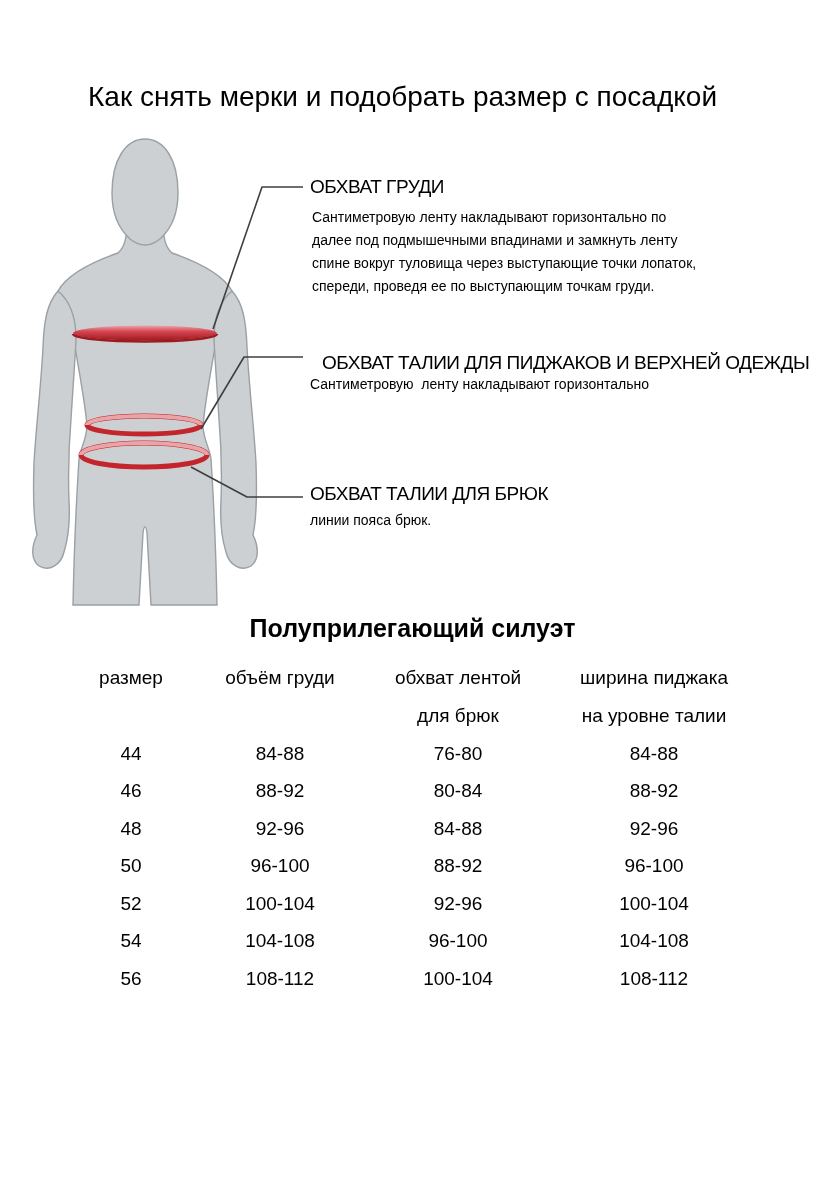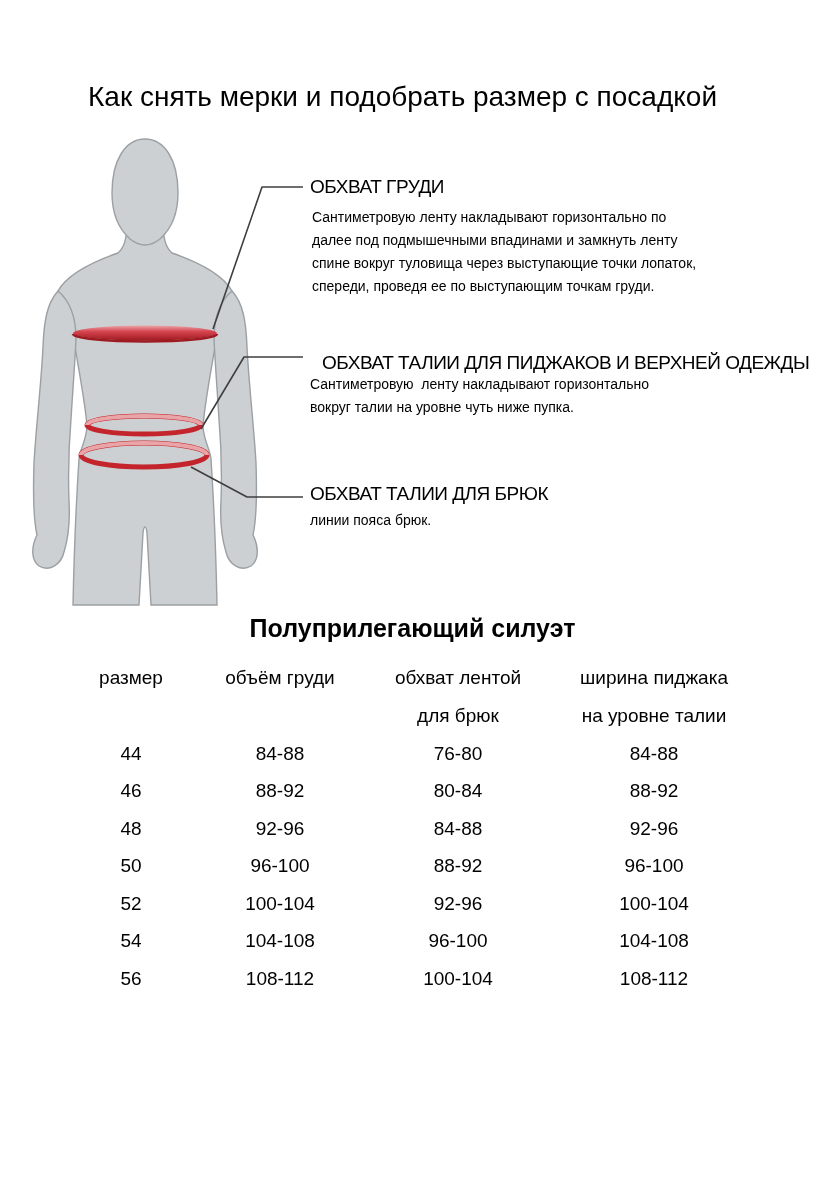--- a/index.html
+++ b/index.html
@@ -125,21 +125,20 @@
 <div class="abs sec-body" id="sec1-b">
   <div class="bline">Сантиметровую ленту накладывают горизонтально по</div>
   <div class="bline">далее под подмышечными впадинами и замкнуть ленту</div>
   <div class="bline">спине вокруг туловища через выступающие точки лопаток,</div>
   <div class="bline">спереди, проведя ее по выступающим точкам груди.</div>
 </div>
 
 <div class="abs sec-heading" id="sec2-h">ОБХВАТ ТАЛИИ ДЛЯ ПИДЖАКОВ И ВЕРХНЕЙ ОДЕЖДЫ</div>
 <div class="abs sec-body" id="sec2-b">
   <div class="bline">Сантиметровую  ленту накладывают горизонтально</div>
-  <div class="bline">вокруг талии на уровне чуть ниже пупка.</div>
 </div>
 
 <div class="abs sec-heading" id="sec3-h">ОБХВАТ ТАЛИИ ДЛЯ БРЮК</div>
 <div class="abs sec-body" id="sec3-b">
   <div class="bline">линии пояса брюк.</div>
 </div>
 
 <div class="abs" id="table-title">Полуприлегающий силуэт</div>
 
 <div class="abs tgrid" id="thead1">

